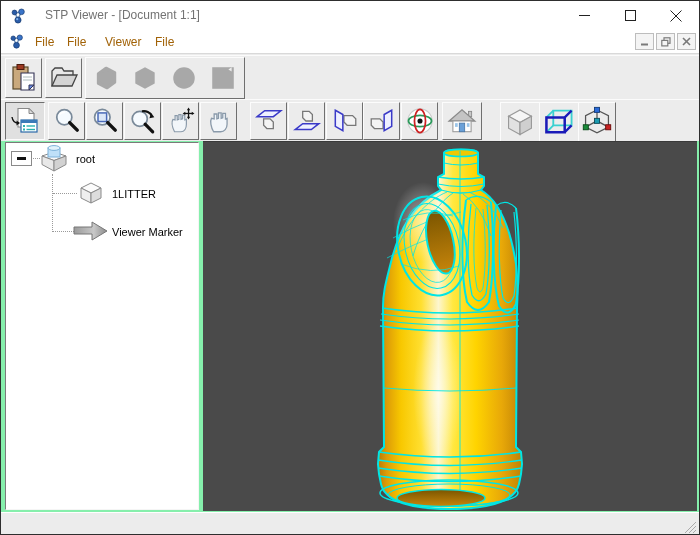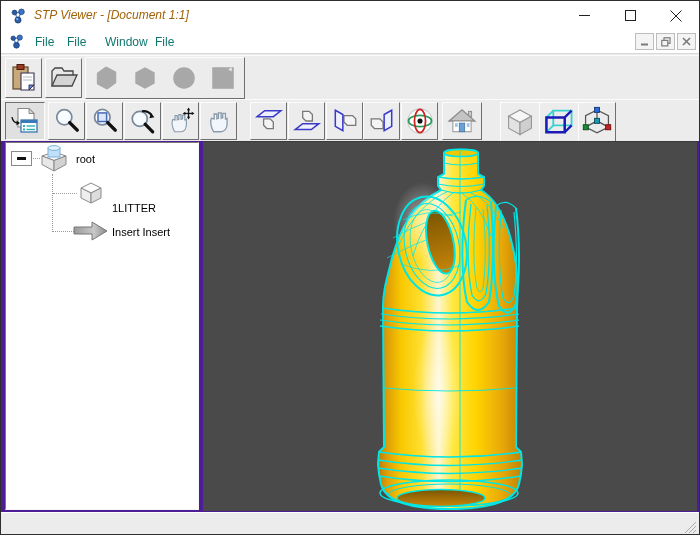--- a/index.html
+++ b/index.html
@@ -5,42 +5,42 @@
   html,body{margin:0;padding:0;background:#888;}
   *{box-sizing:border-box;}
   .window{
     position:relative;width:700px;height:535px;background:#ececec;
     font-family:"Liberation Sans",sans-serif;overflow:hidden;
     border:1px solid #2e2e2e;
   }
   
   .titlebar{position:absolute;left:0;top:0;width:100%;height:29px;background:#ffffff;display:flex;align-items:center;}
   .app-icon{position:absolute;left:9px;top:7px;width:16px;height:16px;}
-  .title-text{position:absolute;left:33px;top:7px;font-size:12px;color:#a16207;white-space:nowrap;font-style:italic;}
+  .title-text{position:absolute;left:44px;top:7px;font-size:12px;color:#737373;white-space:nowrap;}
   .caption-btns{position:absolute;right:0;top:0;height:29px;display:flex;}
   .cap-btn{width:46px;height:29px;display:flex;align-items:center;justify-content:center;}
   
   .menubar{position:absolute;left:0;top:29px;width:100%;height:24px;background:#ffffff;border-bottom:1px solid #d9d9d9;}
   .menu-icon{position:absolute;left:8px;top:4px;width:15px;height:15px;}
-  .menu-item{position:absolute;top:4px;font-size:12px;color:#0f766e;padding:1px 4px;cursor:default;}
+  .menu-item{position:absolute;top:4px;font-size:12px;color:#a16207;padding:1px 4px;cursor:default;}
   .mdi-btns{position:absolute;right:3px;top:3px;display:flex;gap:2px;}
   .mdi-btn{width:19px;height:17px;background:#f4f4f4;border:1px solid #bdbdbd;display:flex;align-items:center;justify-content:center;}
   
   .tbrow{position:absolute;left:0;width:100%;background:#ececec;}
   .tbrow1{top:54px;height:44px;border-top:1px solid #fbfbfb;}
   .tbrow2{top:98px;height:42px;border-top:1px solid #fbfbfb;}
   .tb-btn{position:absolute;width:37px;height:38px;background:#ececec;
     border:1px solid;border-color:#fcfcfc #6f6f6f #6f6f6f #fcfcfc;
     display:flex;align-items:center;justify-content:center;}
   .tbrow1 .tb-btn{top:2px;height:40px;}
   .tbrow2 .tb-btn{top:2px;}
   .tb-btn.pressed{border-color:#6f6f6f #fcfcfc #fcfcfc #6f6f6f;background:#e0e0e0;}
   .tb-group{position:absolute;top:1px;height:42px;border:1px solid;border-color:#fcfcfc #6f6f6f #6f6f6f #fcfcfc;}
   
-  .main-bg{position:absolute;left:0;top:140px;width:100%;height:371px;background:#4c1d95;}
+  .main-bg{position:absolute;left:0;top:140px;width:100%;height:371px;background:#86efac;}
   .tree-panel{position:absolute;left:4px;top:1px;width:194px;height:368px;background:#ffffff;
     border:1px solid;border-color:#7a7a7a #f5f5f5 #f5f5f5 #7a7a7a;overflow:hidden;}
   .viewport{position:absolute;left:202px;top:0;width:494px;height:370px;background:#4a4a4a;border-top:1px solid #3a3a3a;}
   .tree-label{position:absolute;font-size:11px;color:#000;white-space:nowrap;}
   .dot-h{position:absolute;height:0;border-top:1px dotted #9a9a9a;}
   .dot-v{position:absolute;width:0;border-left:1px dotted #9a9a9a;}
   .expander{position:absolute;left:5px;top:8px;width:21px;height:15px;background:#fff;border:1px solid #8a8a8a;
     display:flex;align-items:center;justify-content:center;}
   .expander .minus{width:9px;height:3px;background:#111;}
   
@@ -88,21 +88,21 @@
     <svg class="menu-icon icon" viewBox="0 0 16 16">
       <line x1="5" y1="5" x2="11" y2="4" stroke="#6a8db8" stroke-width="1.4"></line>
       <line x1="5" y1="5" x2="8" y2="12" stroke="#6a8db8" stroke-width="1.4"></line>
       <line x1="11" y1="4" x2="8" y2="12" stroke="#6a8db8" stroke-width="1.4"></line>
       <circle cx="4.5" cy="4.5" r="2.4" fill="#2a5ca8" stroke="#16396e" stroke-width="0.7"></circle>
       <circle cx="11.5" cy="3.8" r="2.8" fill="#3a74c8" stroke="#16396e" stroke-width="0.7"></circle>
       <circle cx="8" cy="12" r="3.1" fill="#2a5ca8" stroke="#16396e" stroke-width="0.7"></circle>
     </svg>
     <span class="menu-item" style="left:30px">File</span>
     <span class="menu-item" style="left:62px">File</span>
-    <span class="menu-item" style="left:100px">Window</span>
+    <span class="menu-item" style="left:100px">Viewer</span>
     <span class="menu-item" style="left:150px">File</span>
     <div class="mdi-btns">
       <div class="mdi-btn">
         <svg class="icon" width="9" height="9" viewBox="0 0 9 9">
           <line x1="1" y1="7.5" x2="8" y2="7.5" stroke="#7a7a7a" stroke-width="2"></line>
         </svg>
       </div>
       <div class="mdi-btn">
         <svg class="icon" width="10" height="10" viewBox="0 0 10 10">
           <rect x="3" y="0.8" width="6" height="5.5" fill="none" stroke="#7a7a7a" stroke-width="1.2"></rect>
@@ -304,33 +304,33 @@
         <polygon points="3,12 15,16.5 15,27 3,20.5" fill="#e8e8e8" stroke="#8a8a8a" stroke-width="1"></polygon>
         <polygon points="15,16.5 27,12 27,20.5 15,27" fill="#d2d2d2" stroke="#8a8a8a" stroke-width="1"></polygon>
       </svg>
       <span class="tree-label" style="left:70px;top:10px">root</span>
 
       <svg class="icon" style="position:absolute;left:71px;top:36px" width="28" height="28" viewBox="0 0 28 28">
         <polygon points="4,9 14,4 24,9 14,14" fill="#fcfcfc" stroke="#8a8a8a" stroke-width="1"></polygon>
         <polygon points="4,9 14,14 14,24 4,19" fill="#eeeeee" stroke="#8a8a8a" stroke-width="1"></polygon>
         <polygon points="14,14 24,9 24,19 14,24" fill="#dddddd" stroke="#8a8a8a" stroke-width="1"></polygon>
       </svg>
-      <span class="tree-label" style="left:106px;top:59px">1LITTER</span>
+      <span class="tree-label" style="left:106px;top:45px">1LITTER</span>
 
       <svg class="icon" style="position:absolute;left:66px;top:76px" width="38" height="24" viewBox="0 0 38 24">
         <defs>
           <linearGradient id="arrGrad" x1="0" y1="0" x2="1" y2="0">
             <stop offset="0" stop-color="#9a9a9a"></stop>
               <stop offset="0.6" stop-color="#c8c8c8"></stop>
               <stop offset="1" stop-color="#8a8a8a"></stop>
           </linearGradient>
         </defs>
         <polygon points="2,8 20,8 20,3 35,12 20,21 20,15 2,15" fill="url(#arrGrad)" stroke="#777" stroke-width="1"></polygon>
       </svg>
-      <span class="tree-label" style="left:106px;top:83px">Insert Insert</span>
+      <span class="tree-label" style="left:106px;top:83px">Viewer Marker</span>
     </div>
 
     <div class="viewport">
       <svg width="494" height="370" viewBox="0 0 494 370">
         <defs>
           <linearGradient id="bodyGrad" x1="0" y1="0" x2="1" y2="0">
             <stop offset="0" stop-color="#b97a06"></stop>
             <stop offset="0.06" stop-color="#dd9c07"></stop>
             <stop offset="0.16" stop-color="#f8c800"></stop>
             <stop offset="0.30" stop-color="#ffdf30"></stop>

